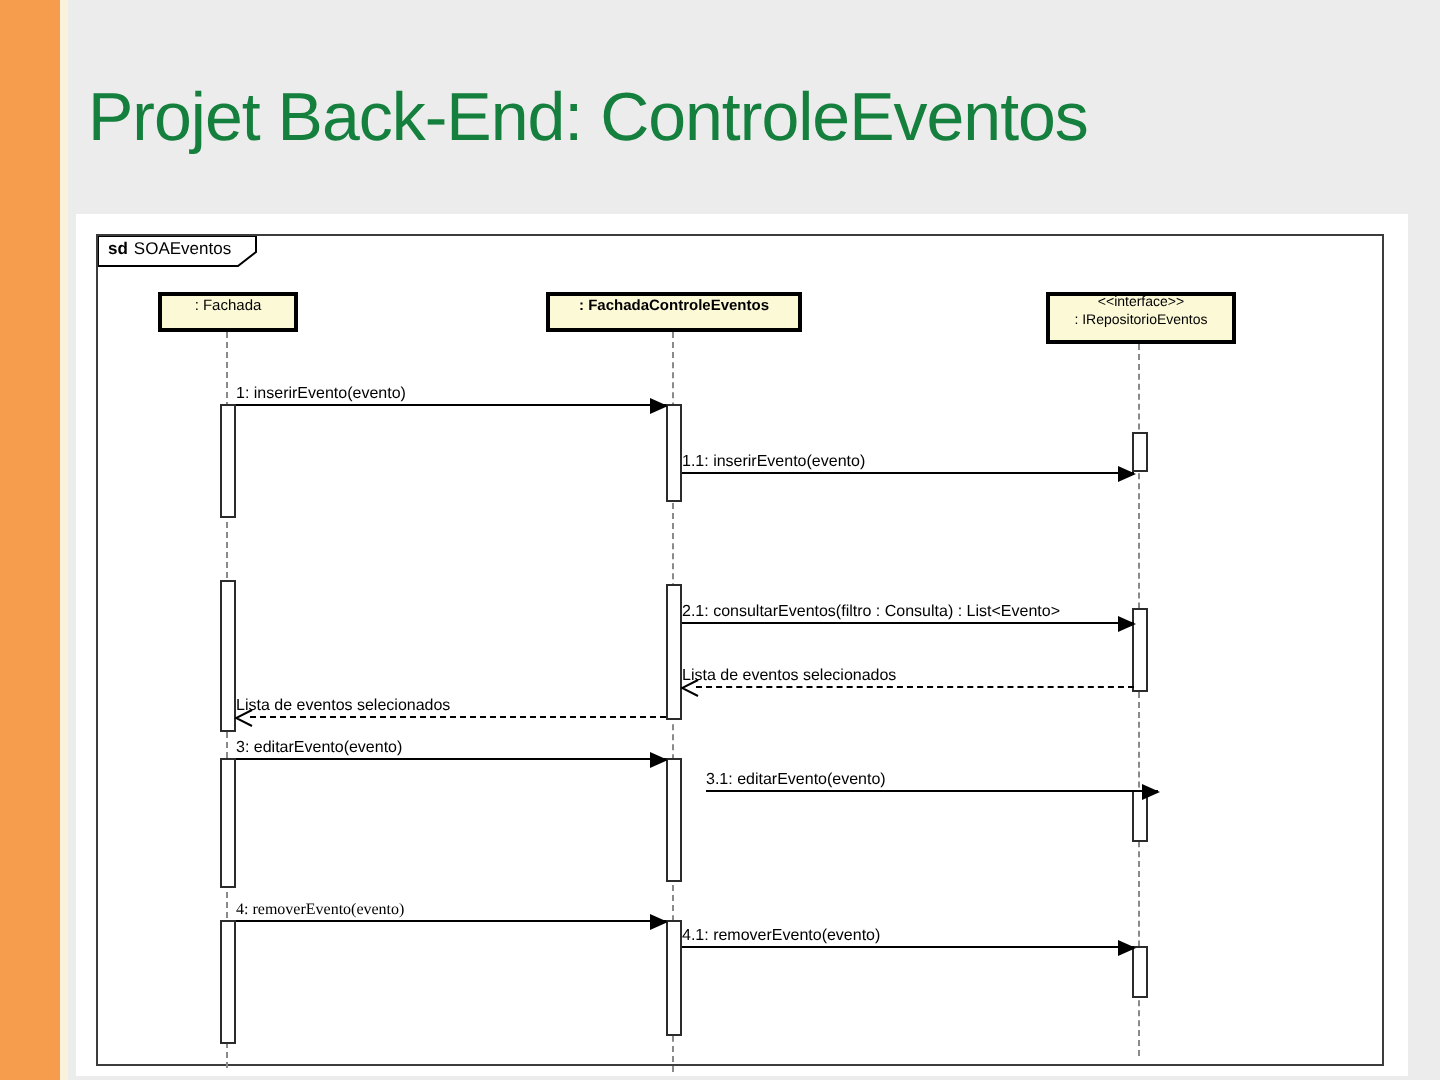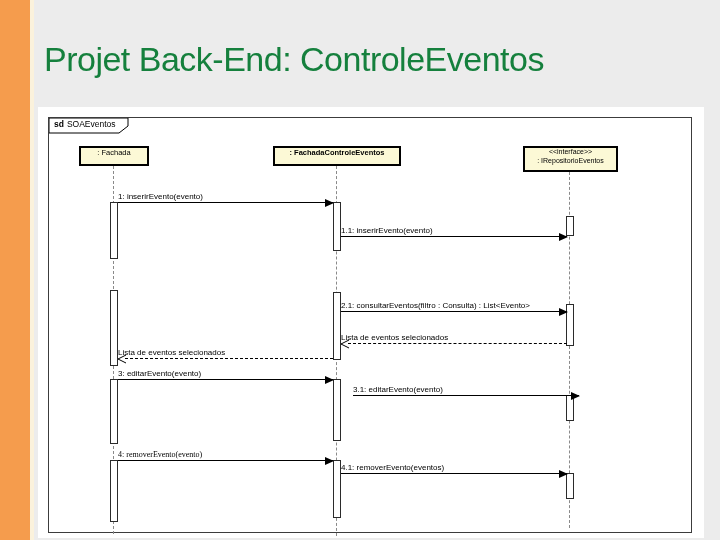--- a/index.html
+++ b/index.html
@@ -149,20 +149,20 @@
         <span class="mlabel">3.1: editarEvento(evento)</span>
         <span class="line"></span>
         <span class="head-right"></span>
       </div>
       <div class="msg" style="left:69px; width:215px; top:329px;font-family:Liberation Serif, serif;">
         <span class="mlabel">4: removerEvento(evento)</span>
         <span class="line"></span>
         <span class="head-right"></span>
       </div>
       <div class="msg" style="left:292px; width:226px; top:342px;">
-        <span class="mlabel">4.1: removerEvento(eventos)</span>
+        <span class="mlabel">4.1: removerEvento(evento)</span>
         <span class="line"></span>
         <span class="head-right"></span>
       </div>
 
     </div>
   </div>
 </div>
 
 </body></html>

